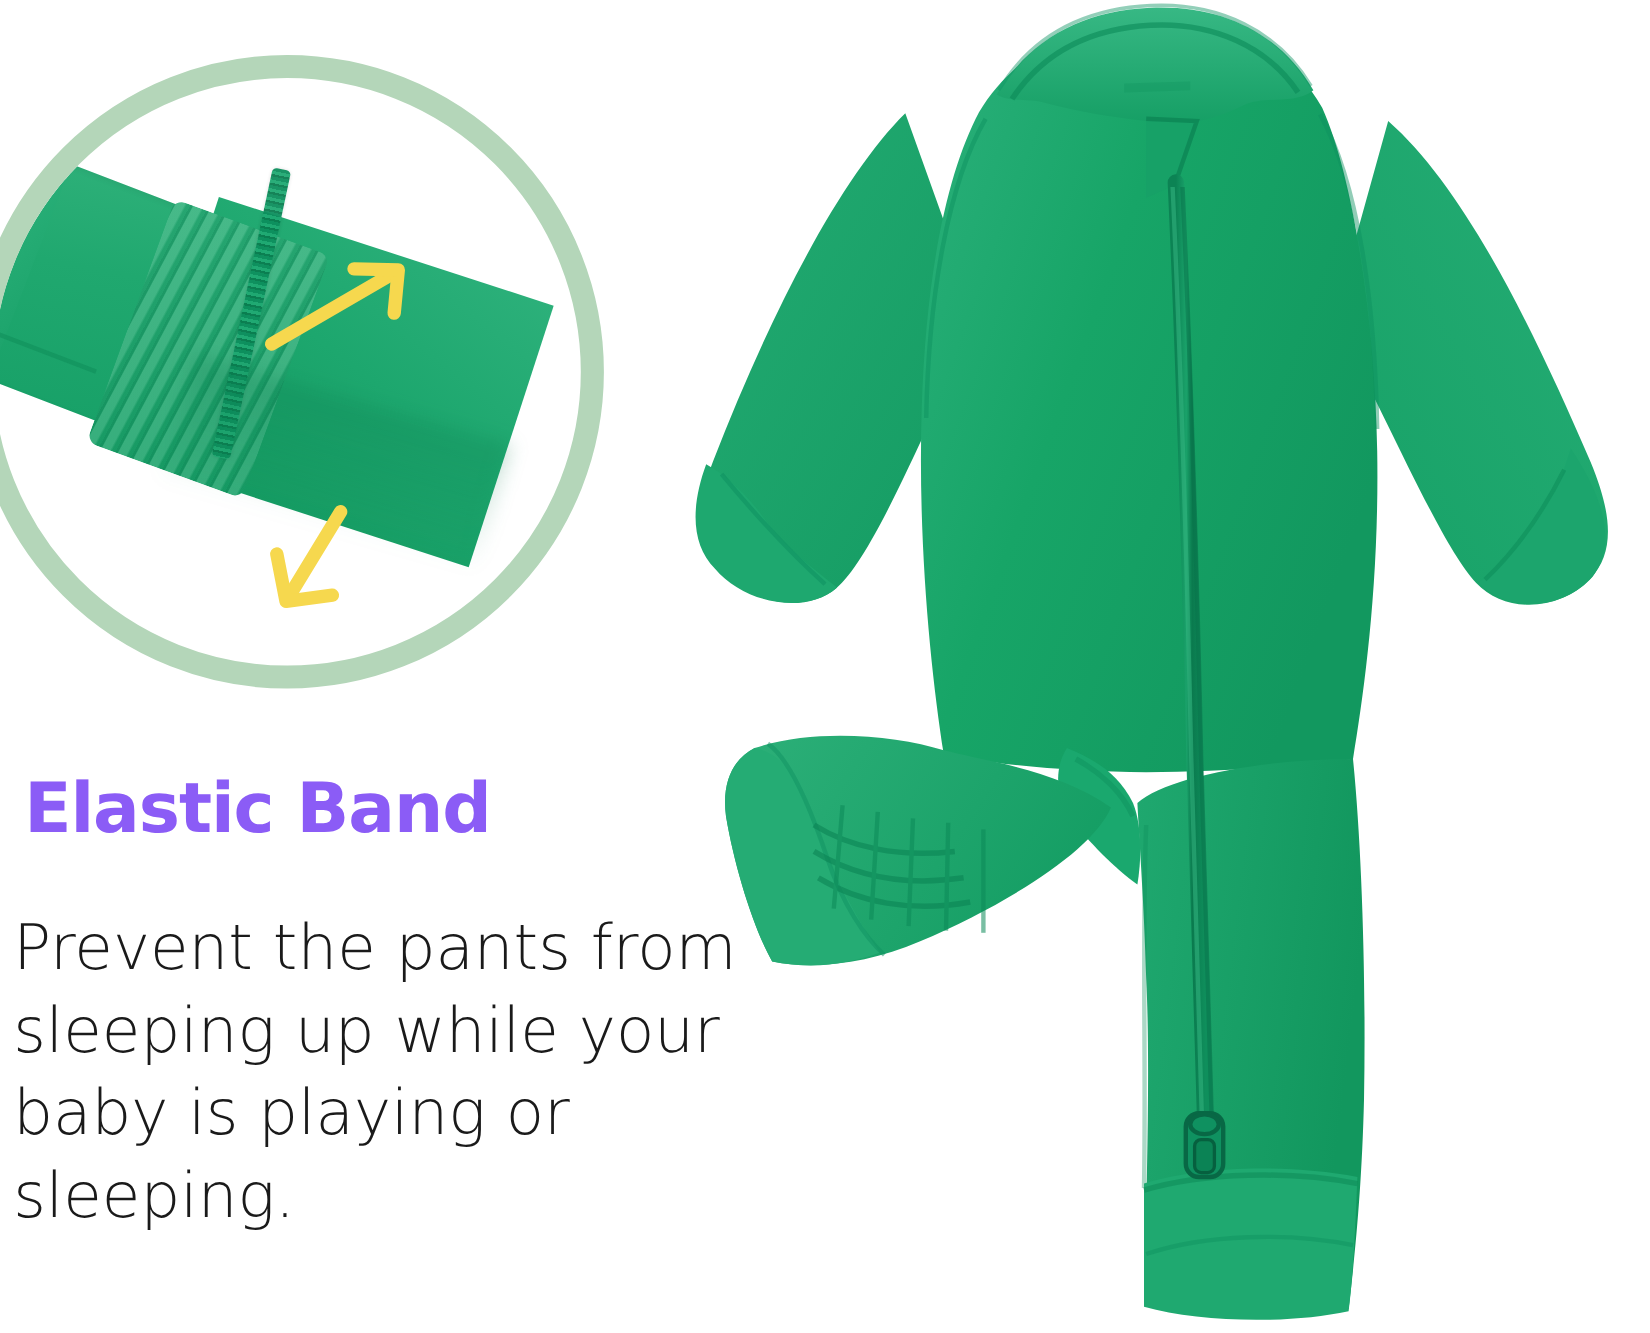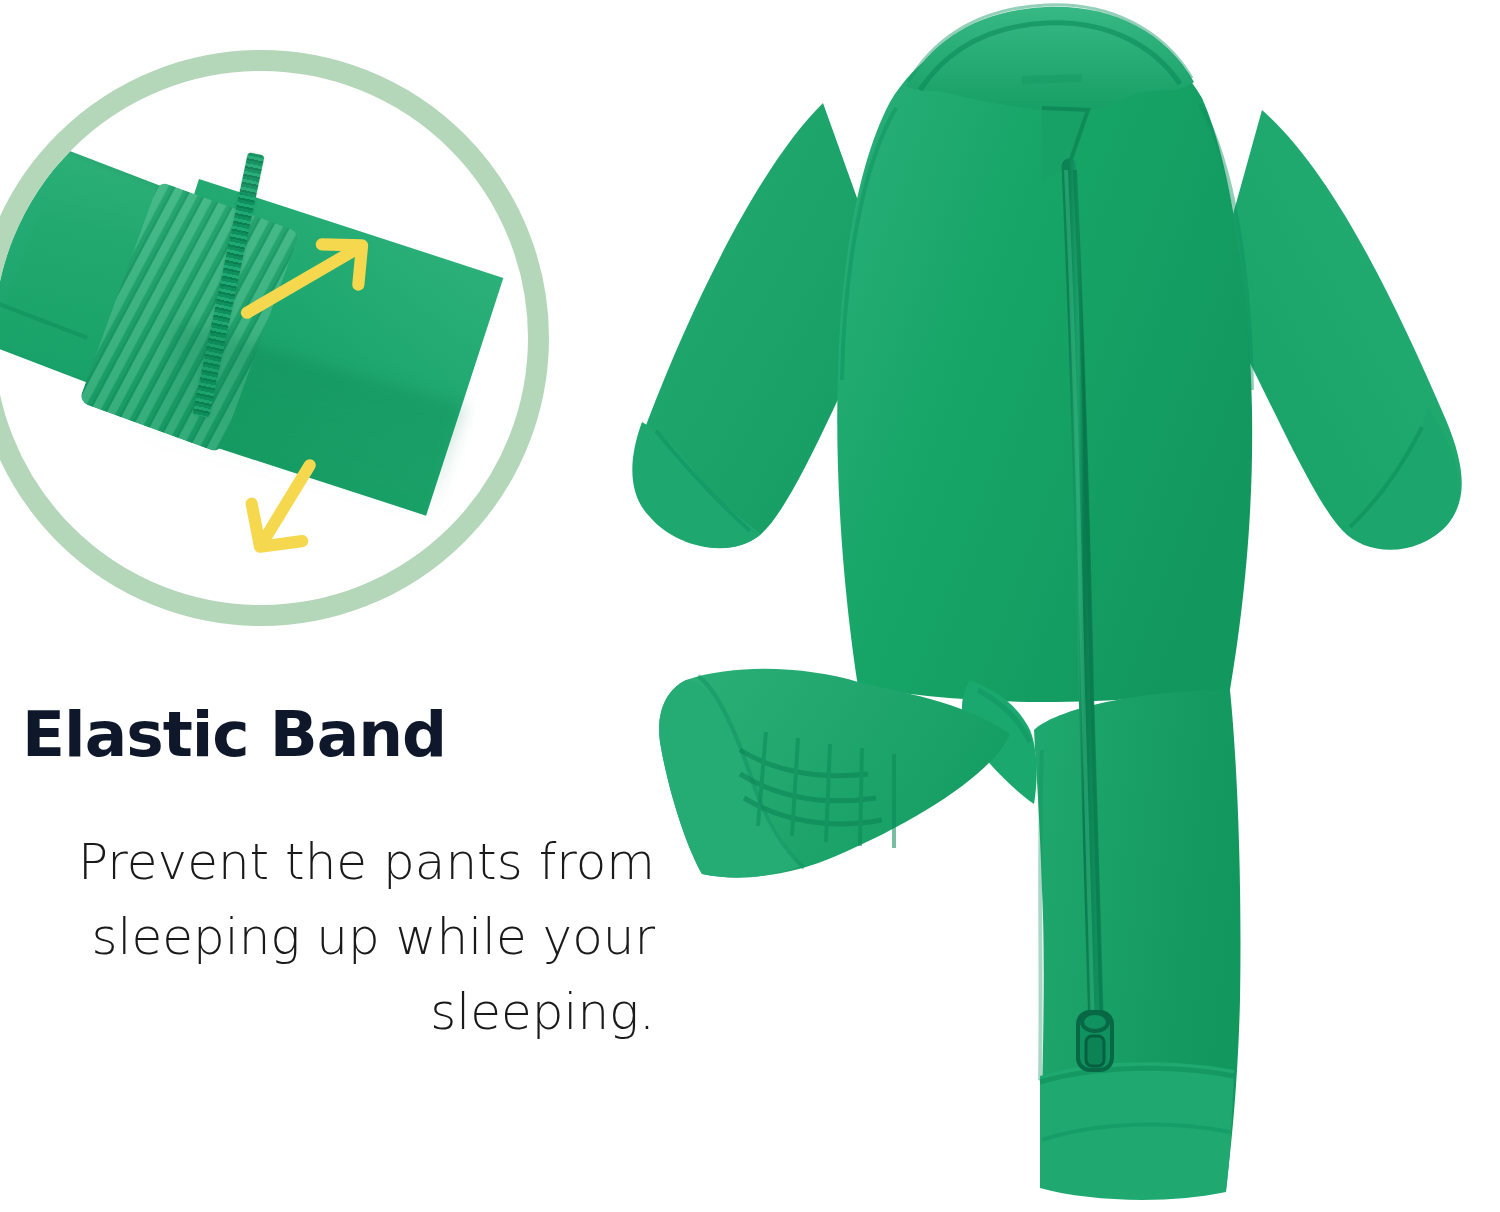--- a/index.html
+++ b/index.html
@@ -78,27 +78,27 @@
   .arrows{position:absolute;inset:0;pointer-events:none;}
 
   
   .garment{position:absolute;left:590px;top:-10px;width:910px;height:1230px;}
 
   
   .headline{
     position:absolute;left:22px;top:703px;width:620px;
     font-family:"DejaVu Sans","Liberation Sans",sans-serif;
     font-weight:700;font-size:63px;line-height:1.0;
-    letter-spacing:-1px;color:#0f172a;white-space:nowrap;
+    letter-spacing:-1px;color:#8b5cf6;white-space:nowrap;
   }
   .subcopy{
-    position:absolute;left:0px;top:825px;width:655px;
+    position:absolute;left:12px;top:825px;width:655px;
     font-family:"DejaVu Sans","Liberation Sans",sans-serif;
-    font-weight:300;font-size:50px;line-height:75px;
-    color:#1a1a1a;text-align:right;
+    font-weight:300;font-size:57px;line-height:75px;
+    color:#1a1a1a;text-align:left;
   }
   .subcopy .ln{display:block;white-space:nowrap;}
 </style>
 </head>
 <body>
 
 <div class="stage">
 
   <div class="inset-wrap">
     <div class="inset-clip">
@@ -123,20 +123,21 @@
       </div>
     </div>
     <div class="inset-ring"></div>
   </div>
 
   <div class="headline">Elastic Band</div>
 
   <div class="subcopy">
     <span class="ln">Prevent the pants from</span>
     <span class="ln">sleeping up while your</span>
+    <span class="ln">baby is playing or</span>
     <span class="ln">sleeping.</span>
   </div>
 
   <div class="garment">
     <svg viewBox="0 0 910 1230" width="910" height="1230">
       <defs>
         <linearGradient id="gBody" x1="0" y1="0" x2="1" y2="0.6">
           <stop offset="0%" stop-color="#2bb07b"></stop>
           <stop offset="45%" stop-color="#17a567"></stop>
           <stop offset="100%" stop-color="#12985f"></stop>

